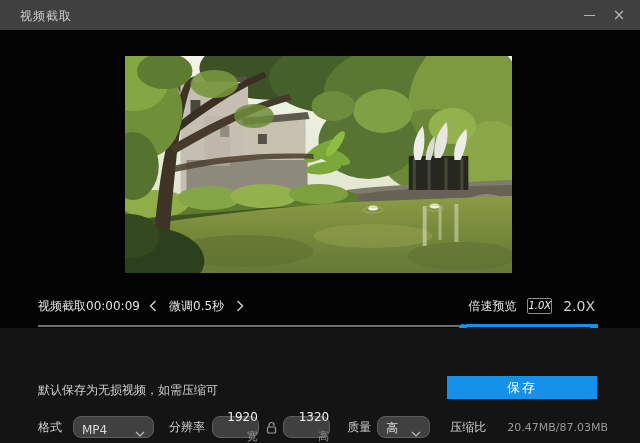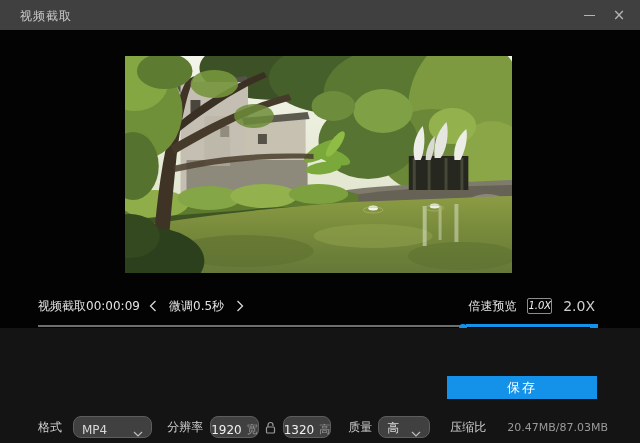--- a/index.html
+++ b/index.html
@@ -44,21 +44,21 @@
   .hint-link { color:#1e7fd0; cursor:pointer; display:flex; align-items:center; gap:4px; }
   .save-btn { position:absolute; left:447px; top:48px; width:150px; height:23px; background:var(--accent); border:none; border-radius:0; color:#fff; font-size:13px; letter-spacing:2px; cursor:pointer; display:flex; align-items:center; justify-content:center; font-family:inherit; }
 
   
   .params { position:absolute; left:38px; top:88px; width:570px; height:22px; display:flex; align-items:center; font-size:12px; }
   .p-label { color:#cfcfcf; white-space:nowrap; }
   .box { height:22px; border:1px solid #5d5d5d; border-radius:8px; display:flex; align-items:flex-end; background:#404040; }
   .select { justify-content:space-between; padding:0 8px; cursor:pointer; }
   .sel-format { width:88px; margin-left:11px; }
   .sel-quality { width:57px; }
-  .num-box { width:52px; justify-content:center; gap:5px; }
+  .num-box { width:52px; justify-content:center; gap:5px;flex-direction:column; }
   .num { color:#efefef; } .unit { color:#9a9a9a; font-size:11px; }
   .chev { flex:0 0 auto; }
   .lock { width:16px; display:flex; justify-content:center; margin:0 5px; cursor:pointer; }
   .ratio-label { color:#cfcfcf; margin-left:20px; white-space:nowrap; }
   .ratio-value { color:#9a9a9a; font-size:11px; margin-left:21px; white-space:nowrap; }
   .gap-med { margin-left:15px; }
 
   :root { --accent:#1492ea; }
 </style>
 </head>
@@ -194,20 +194,21 @@
 
   <div class="track-gray"></div>
   <div class="track-blue"></div>
   <div class="handle left"></div>
   <div class="handle right"></div>
   <div class="t-label t-start">00:00:28</div>
   <div class="t-label t-end">00:00:36</div>
 
   <div class="panel">
     <div class="hint">
+      <span>默认保存为无损视频，如需压缩可</span>
     </div>
     <button class="save-btn">保存</button>
 
     <div class="params">
       <span class="p-label">格式</span>
       <div class="box select sel-format">
         <span>MP4</span>
         <svg class="chev" width="10" height="6" viewBox="0 0 10 6">
             <polyline points="1,1 5,5 9,1" fill="none" stroke="#bdbdbd" stroke-width="1.2"></polyline>
           </svg>

